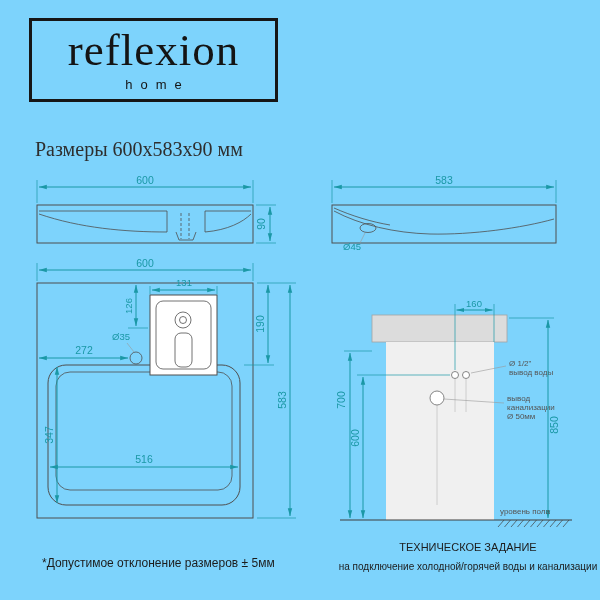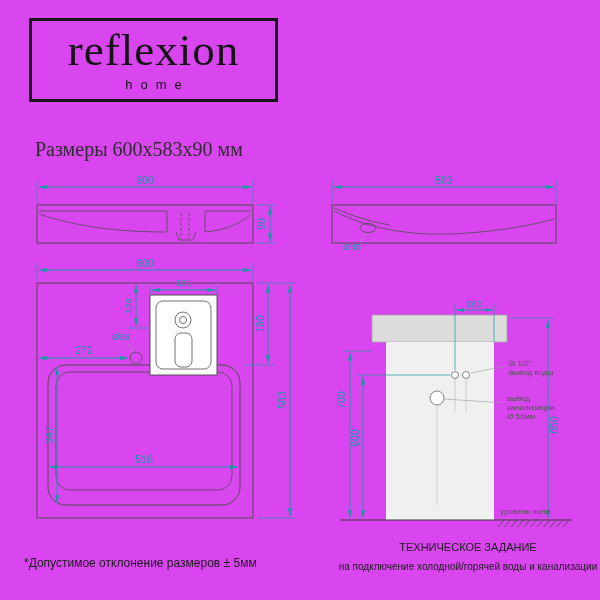--- a/index.html
+++ b/index.html
@@ -1,16 +1,16 @@
 <!DOCTYPE html>
 <html style="--dimension: #1b98a6; --outline: #4f4f4f;"><head>
 <meta charset="utf-8">
 <style>
   html,body{margin:0;padding:0;background:#fff;}
-  .screen{position:relative;width:600px;height:600px;background:#d946ef;overflow:hidden;
+  .screen{position:relative;width:600px;height:600px;background:#7dd3fc;overflow:hidden;
           font-family:"Liberation Sans",sans-serif;}
   .logo-box{position:absolute;left:29px;top:18px;width:249px;height:84px;border:3px solid #161616;
             box-sizing:border-box;display:flex;flex-direction:column;align-items:center;justify-content:center;}
   .brand{font-family:"Liberation Serif",serif;font-size:45px;line-height:1;color:#141414;letter-spacing:1px;}
   .tagline{font-size:13px;color:#141414;letter-spacing:8px;padding-left:8px;margin-top:4px;}
   .page-title{position:absolute;left:35px;top:138px;font-family:"Liberation Serif",serif;font-size:20px;color:#2e2e2e;}
   .drawings{position:absolute;left:0;top:170px;}
 
   .dim{stroke:var(--dimension,#1b98a6);stroke-width:1;fill:none;}
   .ext{stroke:var(--dimension,#1b98a6);stroke-width:0.7;fill:none;}
@@ -19,21 +19,21 @@
   .out{stroke:var(--outline,#4f4f4f);stroke-width:1;fill:none;}
   .out-thin{stroke:var(--outline,#4f4f4f);stroke-width:0.8;fill:none;}
   .white-fill{fill:#fff;}
   .arrow-head{fill:var(--dimension,#1b98a6);}
   .note{fill:#555;font-size:8px;text-anchor:start;font-family:"Liberation Sans",sans-serif;}
   .leader{stroke:#999;stroke-width:0.6;fill:none;}
   .pipe{stroke:#c4c4c4;stroke-width:0.8;fill:none;}
   .floor{stroke:#3f3f3f;stroke-width:1.1;fill:none;}
   .hatch{stroke:#3f3f3f;stroke-width:0.7;fill:none;}
 
-  .footnote{position:absolute;left:24px;top:556px;font-size:12px;color:#1c1c1c;}
+  .footnote{position:absolute;left:42px;top:556px;font-size:12px;color:#1c1c1c;}
   .technote{position:absolute;left:336px;top:541px;width:264px;text-align:center;color:#1c1c1c;}
   .technote .t1{font-size:11px;margin:0;}
   .technote .t2{font-size:10px;margin:8px 0 0;}
 </style>
 </head>
 <body>
 
 <div class="screen">
 
   <div class="logo-box">

